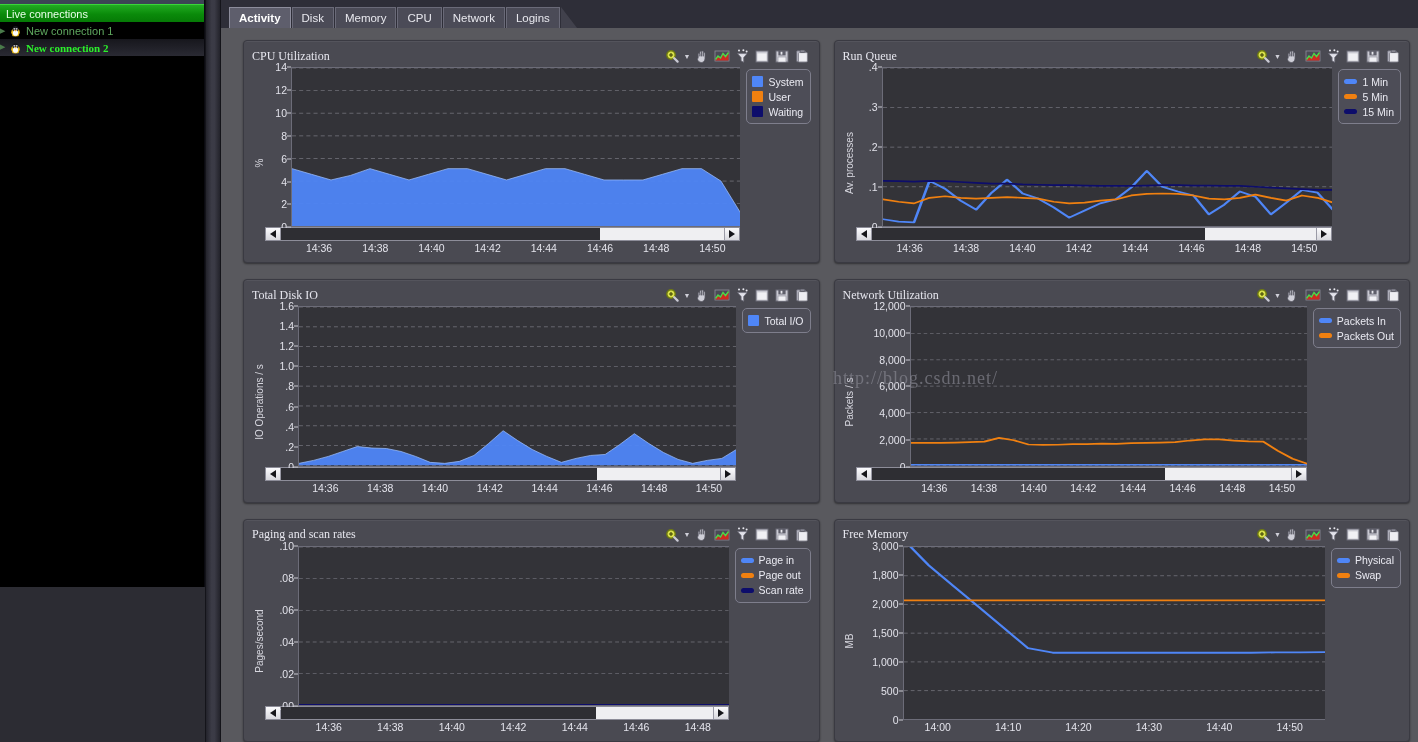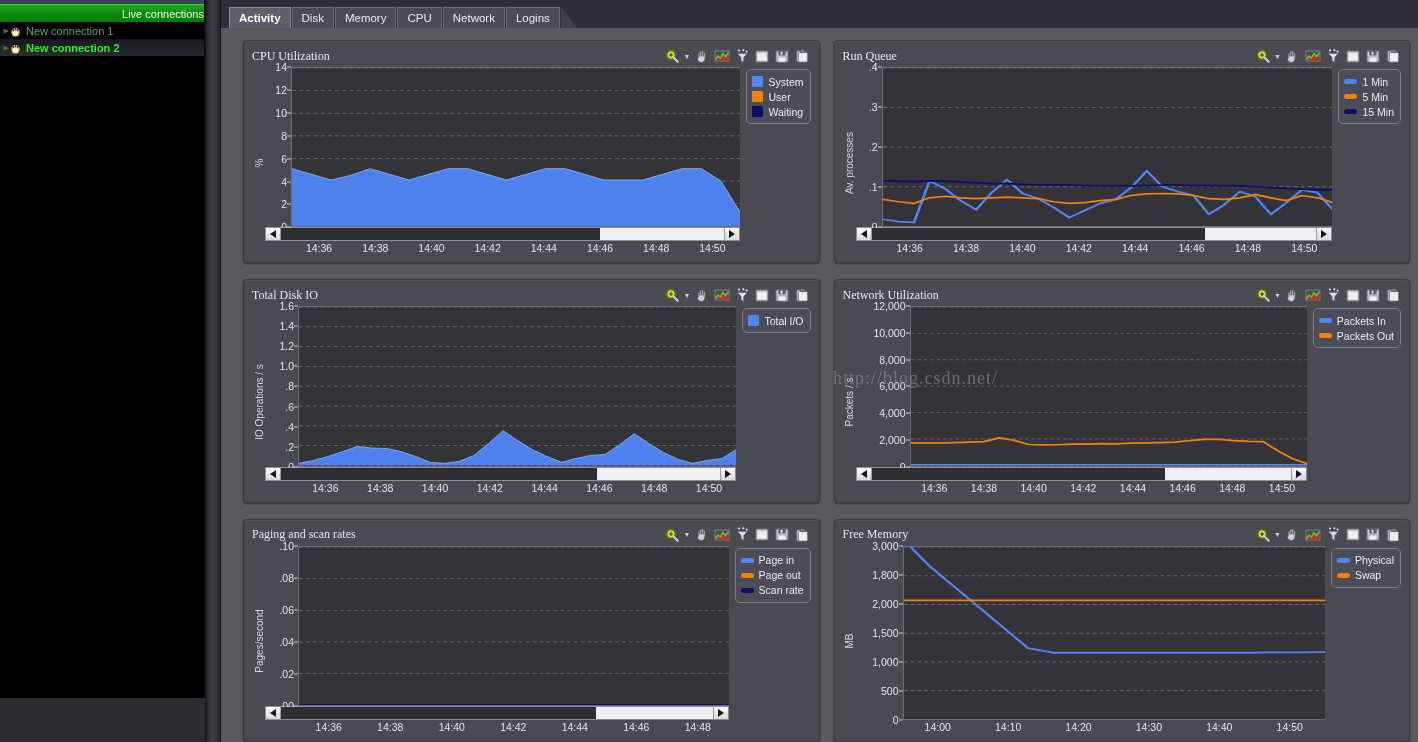--- a/index.html
+++ b/index.html
@@ -1,29 +1,29 @@
 <!DOCTYPE html>
 <html><head>
 <meta charset="utf-8">
 <style>
   * { box-sizing: border-box; margin:0; padding:0; }
   html,body{ width:1418px; height:742px; overflow:hidden; background:#2c2c33;
     font-family:"Liberation Sans", sans-serif; }
   #app{ position:relative; width:1418px; height:742px; display:flex; }
 
   
-  .sidebar{ width:205px; height:698px; background:#000; position:relative;
-    border-right:1px solid #0a0a10; flex:0 0 205px;text-align:right; }
+  .sidebar{ width:205px; height:587px; background:#000; position:relative;
+    border-right:1px solid #0a0a10; flex:0 0 205px; }
   .sb-topstrip{ height:4px; background:#3c4454; }
   .sb-header{ height:18px; background:linear-gradient(to bottom,#22aa22,#0a8a0a 55%,#067a06);
     color:#eaffea; font-size:11px; line-height:18px; padding-left:6px;
     border-top:1px solid #3ad43a; white-space:nowrap; overflow:hidden; }
   .sb-item{ height:17px; display:flex; align-items:center; 
     font-size:11px; white-space:nowrap; overflow:hidden; }
-  .sb-item.selected{ background:linear-gradient(to bottom,#17171d,#2a2a33); }
+  .sb-item.selected{ background:linear-gradient(to bottom,#17171d,#2a2a33);font-family:Liberation Serif, serif; }
   .sb-item .arrow{ width:9px; flex:0 0 9px; font-size:7px; color:#4a7a4a; line-height:1; }
   .tux{ width:13px; height:13px; flex:0 0 13px; margin-right:4px; position:relative; }
   .tux svg{ display:block; }
   .sb-label{ color:#5fa85f; font-size:11px; }
   .sb-item.selected .sb-label{ color:#2bf02b; font-weight:bold; }
 
   
   .splitter{ width:16px; flex:0 0 16px; height:742px;
     background:linear-gradient(to right,#23232b,#3b3b46 40%,#3b3b46 60%,#23232b);
     border-left:1px solid #14141a; border-right:1px solid #14141a; position:relative; }

